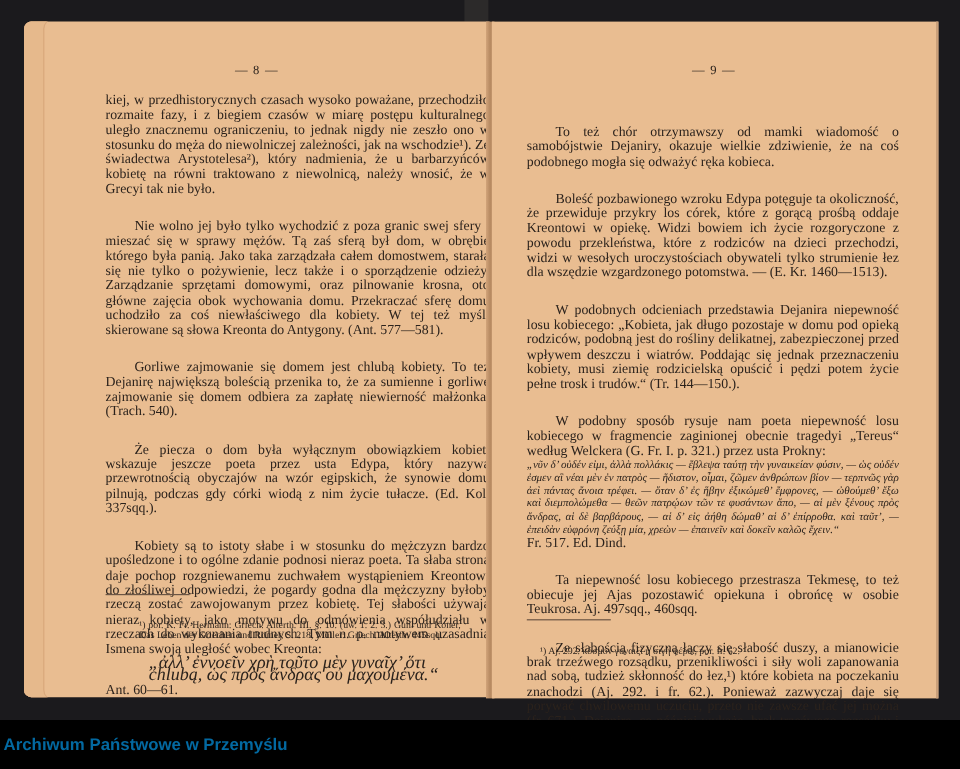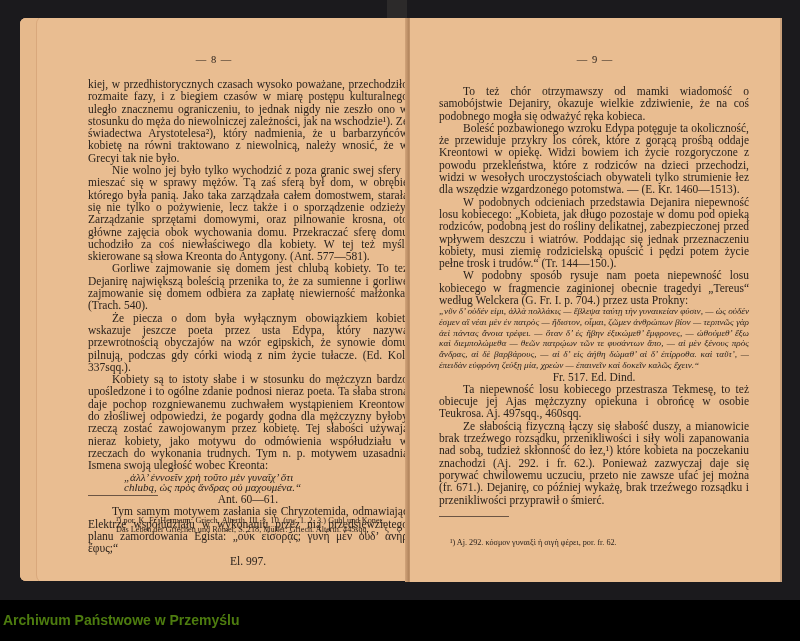--- a/index.html
+++ b/index.html
@@ -39,45 +39,45 @@
     position:absolute; top:36px; width:100%;
     text-align:center; font-size:10.5px; letter-spacing:1px;
   }
   .text {
     position:absolute; font-size:11.5px; line-height:12.3px;
     text-align:justify; hyphens:manual;
   }
   .page-left .text { left:68px; top:60px; width:320px; }
   .page-right .text { left:29px; top:67px; width:310px; }
   .text p { margin:0; text-indent:0; }
-  .text p.ind { text-indent:24px; }
+  .text p.ind { text-indent:24px;margin-top:19px; }
   .greek {
-    font-style:italic; font-size:11px; line-height:10.8px;
+    font-style:italic; font-size:15px; line-height:10.8px;
     margin-left:36px; position:relative;
   }
   .page-right .greek { margin-left:0; font-size:9.2px; line-height:10.7px; }
-  .ref { text-align:center; display:block; }
+  .ref { text-align:left; display:block; }
   .rule {
     position:absolute; height:1px; width:70px; background:#6b5544;
   }
   .page-left .rule { left:68px; top:477px; }
   .page-right .rule { left:29px; top:498px; }
   .footnotes {
     position:absolute; font-size:8.2px; line-height:9.4px; text-align:justify;
   }
   .page-left .footnotes { left:80px; top:482px; width:300px; }
   .page-right .footnotes { left:24px; top:504px; width:290px; }
   .footnotes p { margin:16px; }
   .caption-bar {
     position:absolute; left:0; top:600px; width:800px; height:41px; background:#000;
   }
   .caption {
     position:absolute; left:3px; top:612px;
     font-family:"Liberation Sans", "DejaVu Sans", sans-serif;
-    font-weight:bold; font-size:14px; color:#4d7c0f;
+    font-weight:bold; font-size:14px; color:#0369a1;
   }
 </style>
 </head>
 <body>
 
 <div class="scan"></div>
 <div class="spine-strip"></div>
 
 <div class="page page-left">
   <div class="folio">— 8 —</div>
@@ -102,24 +102,24 @@
 </div>
 
 <div class="gutter"></div>
 
 <div class="page page-right">
   <div class="folio">— 9 —</div>
   <div class="text">
     <p class="ind">To też chór otrzymawszy od mamki wiadomość o samobójstwie Dejaniry, okazuje wielkie zdziwienie, że na coś podobnego mogła się odważyć ręka kobieca.</p>
     <p class="ind">Boleść pozbawionego wzroku Edypa potęguje ta okoliczność, że przewiduje przykry los córek, które z gorącą prośbą oddaje Kreontowi w opiekę. Widzi bowiem ich życie rozgoryczone z powodu przekleństwa, które z rodziców na dzieci przechodzi, widzi w wesołych uroczystościach obywateli tylko strumienie łez dla wszędzie wzgardzonego potomstwa. — (E. Kr. 1460—1513).</p>
     <p class="ind">W podobnych odcieniach przedstawia Dejanira niepewność losu kobiecego: „Kobieta, jak długo pozostaje w domu pod opieką rodziców, podobną jest do rośliny delikatnej, zabezpieczonej przed wpływem deszczu i wiatrów. Poddając się jednak przeznaczeniu kobiety, musi ziemię rodzicielską opuścić i pędzi potem życie pełne trosk i trudów.“ (Tr. 144—150.).</p>
-    <p class="ind">W podobny sposób rysuje nam poeta niepewność losu kobiecego w fragmencie zaginionej obecnie tragedyi „Tereus“ według Welckera (G. Fr. I. p. 704.) przez usta Prokny:</p>
+    <p class="ind">W podobny sposób rysuje nam poeta niepewność losu kobiecego w fragmencie zaginionej obecnie tragedyi „Tereus“ według Welckera (G. Fr. I. p. 321.) przez usta Prokny:</p>
     <div class="greek">„νῦν δ’ οὐδέν εἰμι, ἀλλὰ πολλάκις — ἔβλεψα ταύτῃ τὴν γυναικείαν φύσιν, — ὡς οὐδέν ἐσμεν αἳ νέαι μὲν ἐν πατρὸς — ἥδιστον, οἶμαι, ζῶμεν ἀνθρώπων βίον — τερπνῶς γὰρ ἀεὶ πάντας ἄνοια τρέφει. — ὅταν δ’ ἐς ἥβην ἐξικώμεθ’ ἔμφρονες, — ὠθούμεθ’ ἔξω καὶ διεμπολώμεθα — θεῶν πατρῴων τῶν τε φυσάντων ἄπο, — αἱ μὲν ξένους πρὸς ἄνδρας, αἱ δὲ βαρβάρους, — αἱ δ’ εἰς ἀήθη δώμαθ’ αἱ δ’ ἐπίρροθα. καὶ ταῦτ’, — ἐπειδὰν εὐφρόνη ζεύξῃ μία, χρεὼν — ἐπαινεῖν καὶ δοκεῖν καλῶς ἔχειν.“</div>
     <span class="ref">Fr. 517. Ed. Dind.</span>
-    <p class="ind">Ta niepewność losu kobiecego przestrasza Tekmesę, to też obiecuje jej Ajas mężczyzny opiekuna i obrońcę w osobie Teukrosa. Aj. 497sqq., 460sqq.</p>
+    <p class="ind">Ta niepewność losu kobiecego przestrasza Tekmesę, to też obiecuje jej Ajas pozostawić opiekuna i obrońcę w osobie Teukrosa. Aj. 497sqq., 460sqq.</p>
     <p class="ind">Ze słabością fizyczną łączy się słabość duszy, a mianowicie brak trzeźwego rozsądku, przenikliwości i siły woli zapanowania nad sobą, tudzież skłonność do łez,¹) które kobieta na poczekaniu znachodzi (Aj. 292. i fr. 62.). Ponieważ zazwyczaj daje się porywać chwilowemu uczuciu, przeto nie zawsze ufać jej można (fr. 671.). Dejanirę, co później wykażę, brak trzeźwego rozsądku i przenikliwości przyprawił o śmierć.</p>
   </div>
   <div class="rule"></div>
   <div class="footnotes">
     <p>¹) Aj. 292. κόσμον γυναιξὶ ἡ σιγὴ φέρει, por. fr. 62.</p>
   </div>
 </div>
 
 <div class="caption-bar"></div>
 <div class="caption">Archiwum Państwowe w Przemyślu</div>

